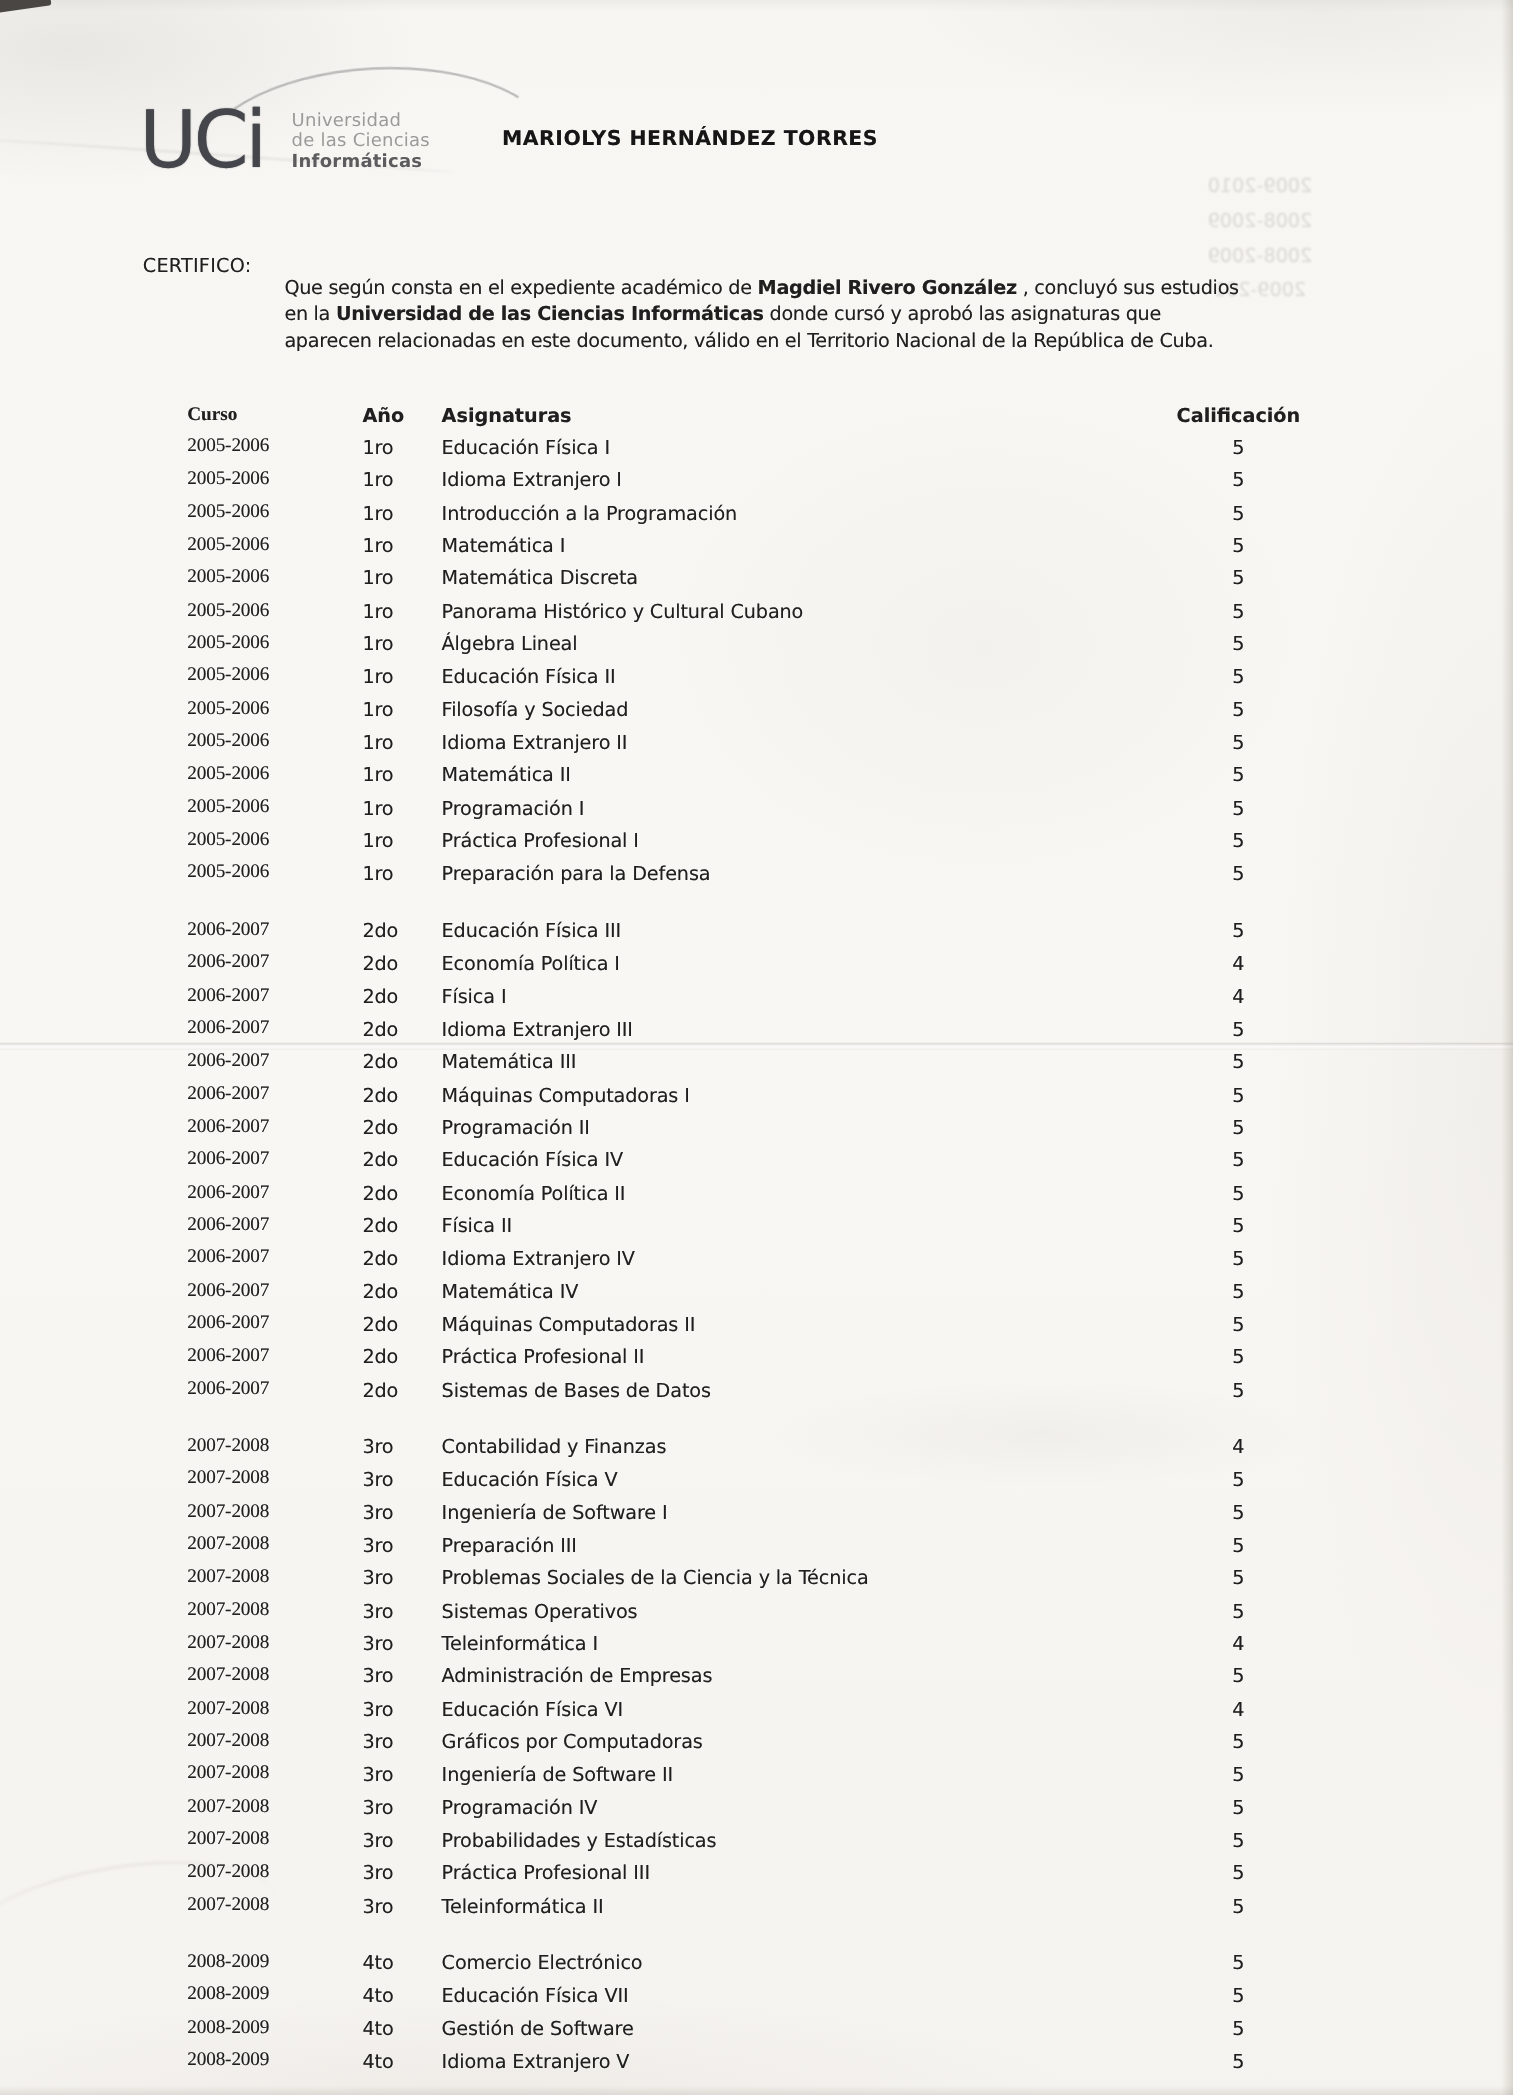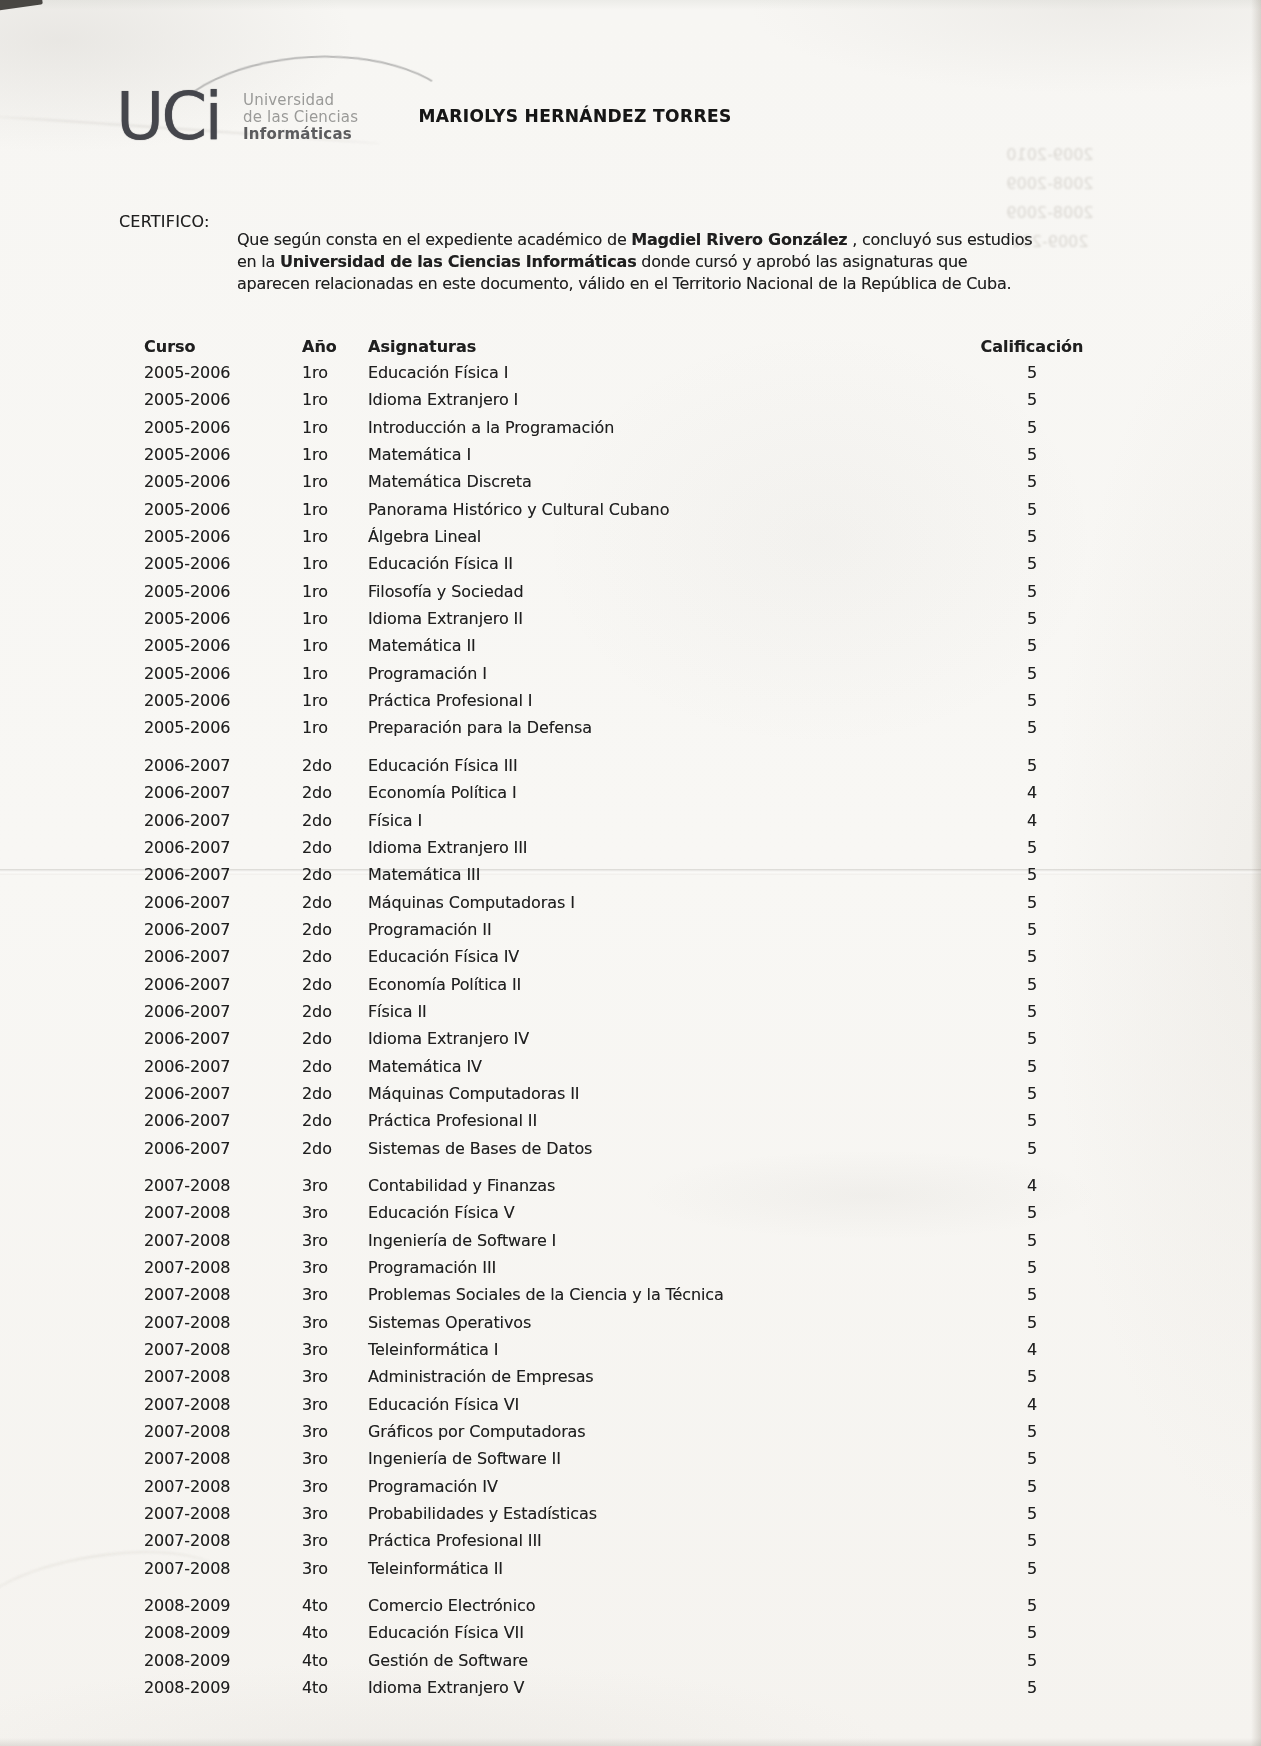--- a/index.html
+++ b/index.html
@@ -52,26 +52,26 @@
   .officer-role .b{font-weight:bold;}
 
   
   .certify-label{position:absolute;left:119px;top:212px;font-size:16px;font-weight:normal;letter-spacing:0.2px;}
   .certify-text{position:absolute;left:237px;top:229px;width:915px;font-size:16px;line-height:21.8px;letter-spacing:-0.25px;}
   .certify-text .b{font-weight:bold;}
 
   
   .grades-table{position:absolute;left:0;top:337px;width:1261px;}
   .thead{position:relative;height:26px;font-weight:bold;font-size:16px;}
-  .c-curso{position:absolute;left:144px;white-space:nowrap;}
+  .c-curso{position:absolute;left:156px;white-space:nowrap;font-family:Liberation Serif, serif;}
   .c-ano{position:absolute;left:302px;white-space:nowrap;}
   .c-asig{position:absolute;left:368px;white-space:nowrap;}
   .c-cal{position:absolute;left:977px;width:110px;text-align:center;white-space:nowrap;}
   .section{position:relative;}
-  .section + .section{margin-top:10px;}
+  .section + .section{margin-top:20px;}
   .row{position:relative;height:27.35px;font-size:16px;letter-spacing:-0.1px;}
 </style>
 </head>
 <body>
 
 <div class="page">
 
   <div class="corner-mark"></div>
   <div class="crease-top"></div>
   <div class="crease-main"></div>
@@ -309,21 +309,21 @@
           </div>
           <div class="row">
             <span class="c-curso">2007-2008</span>
             <span class="c-ano">3ro</span>
             <span class="c-asig">Ingeniería de Software I</span>
             <span class="c-cal">5</span>
           </div>
           <div class="row">
             <span class="c-curso">2007-2008</span>
             <span class="c-ano">3ro</span>
-            <span class="c-asig">Programación III</span>
+            <span class="c-asig">Preparación III</span>
             <span class="c-cal">5</span>
           </div>
           <div class="row">
             <span class="c-curso">2007-2008</span>
             <span class="c-ano">3ro</span>
             <span class="c-asig">Problemas Sociales de la Ciencia y la Técnica</span>
             <span class="c-cal">5</span>
           </div>
           <div class="row">
             <span class="c-curso">2007-2008</span>

